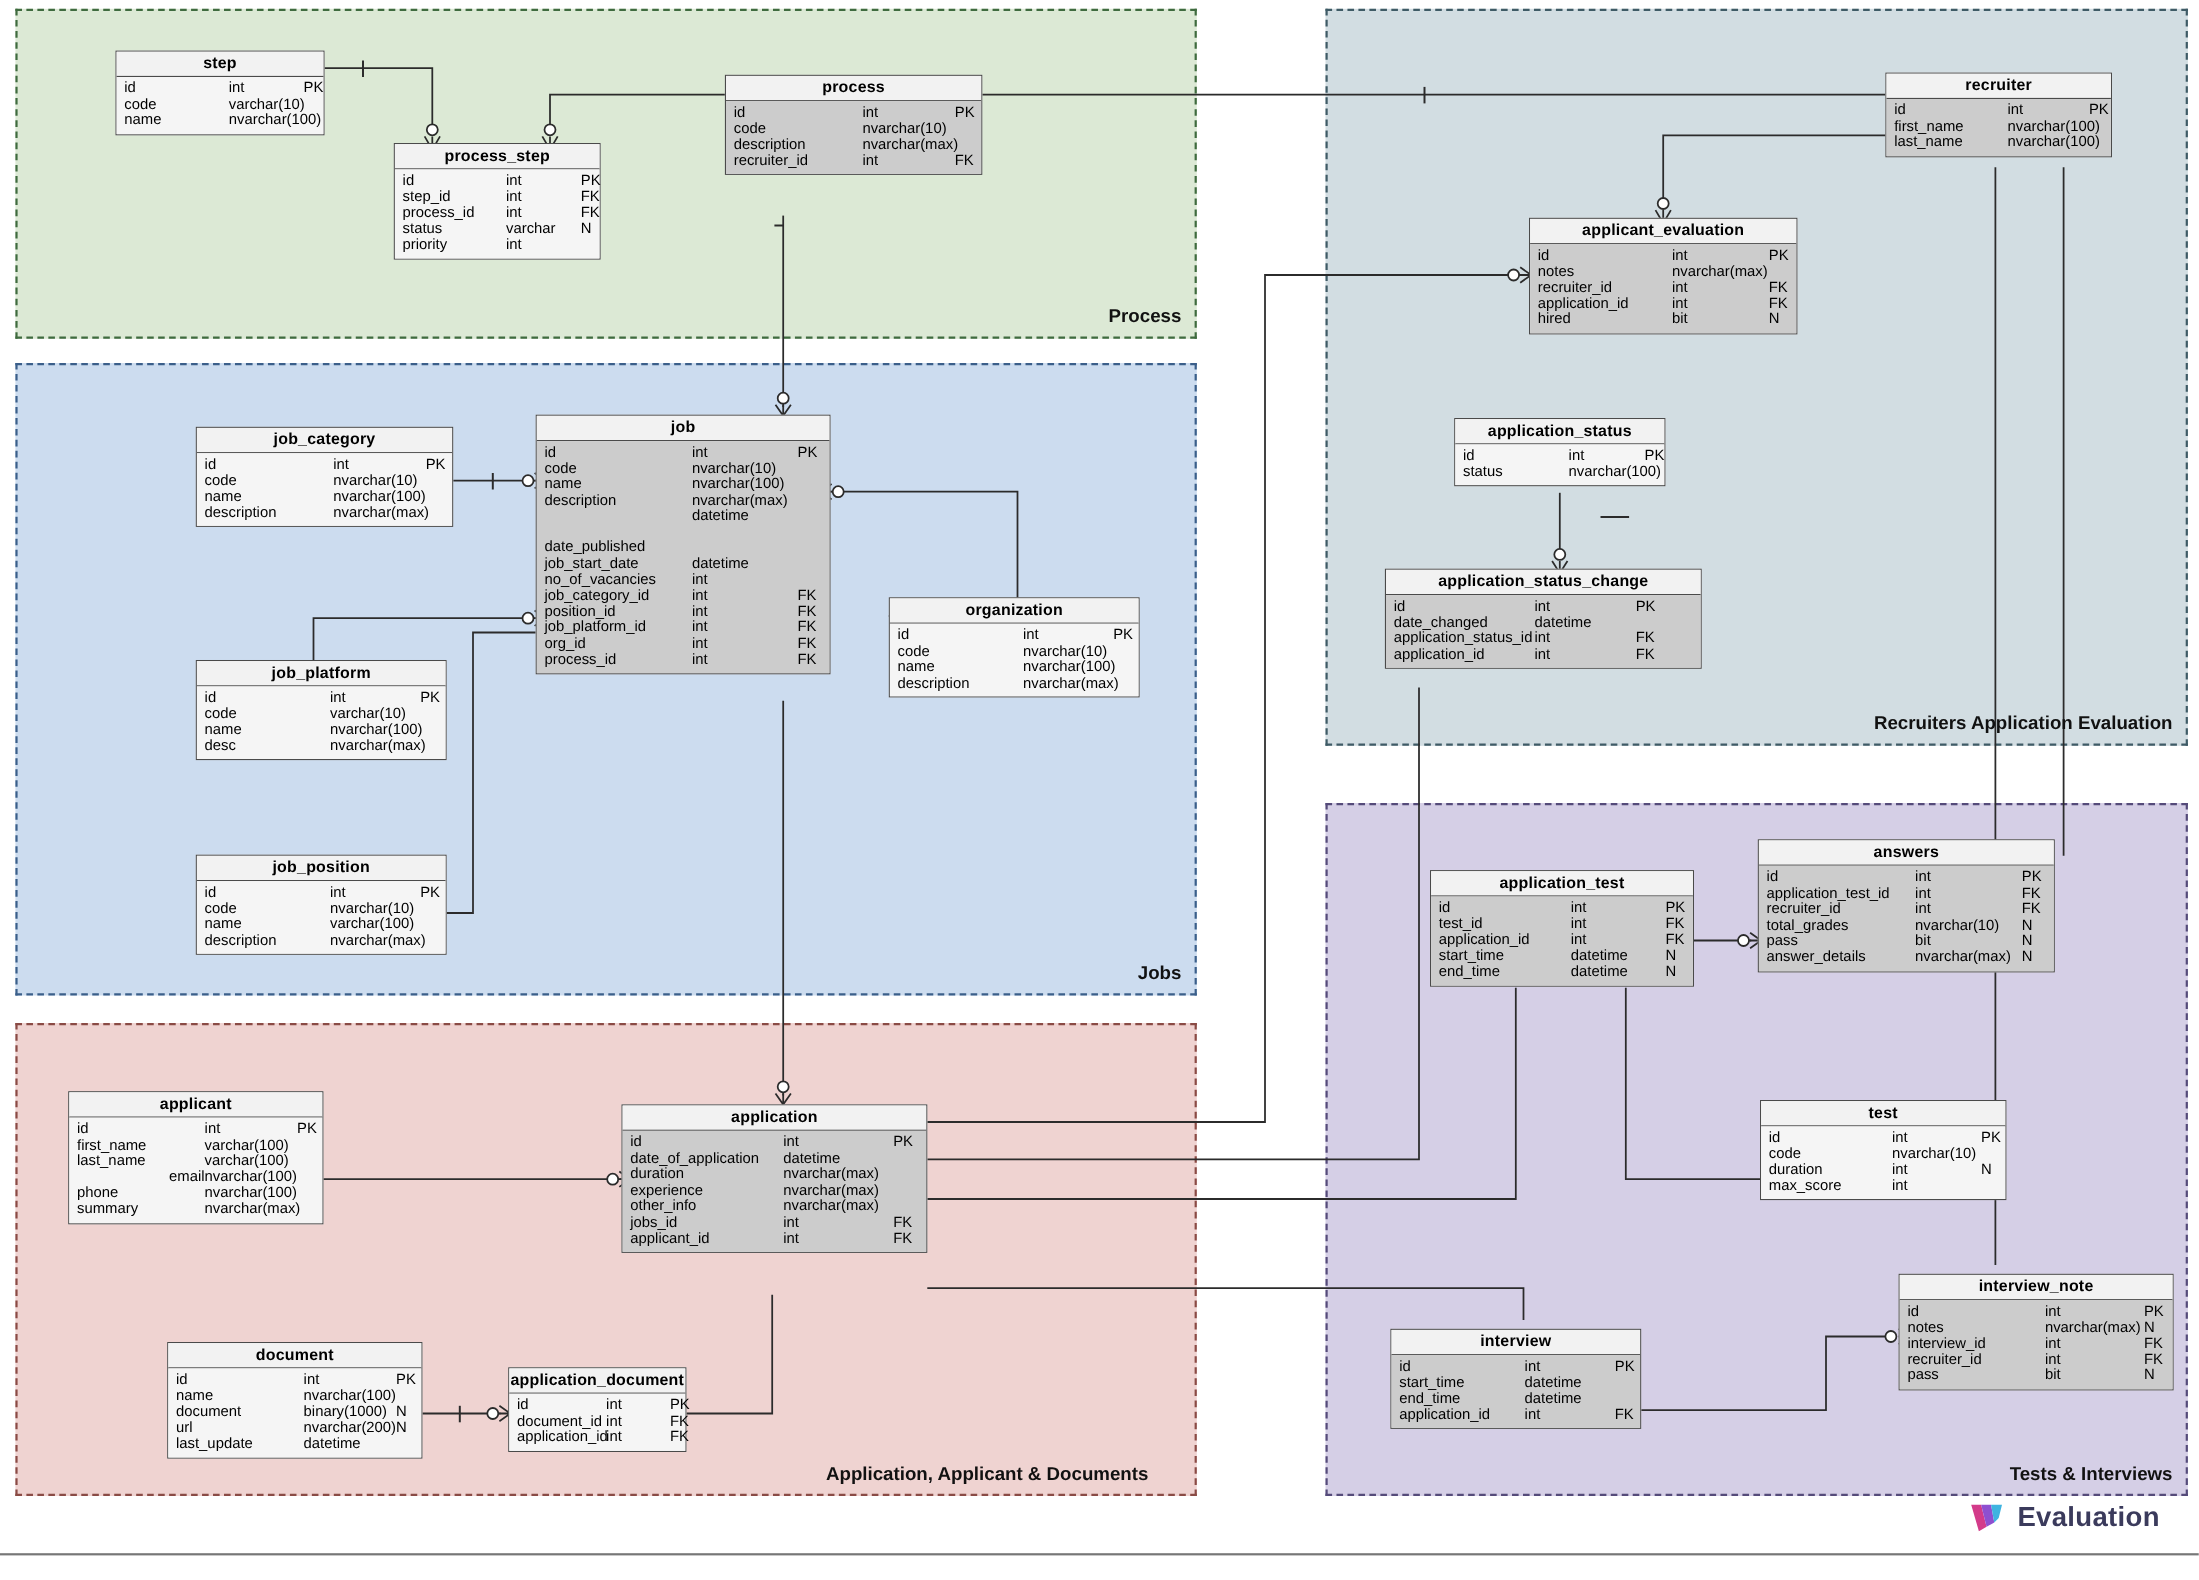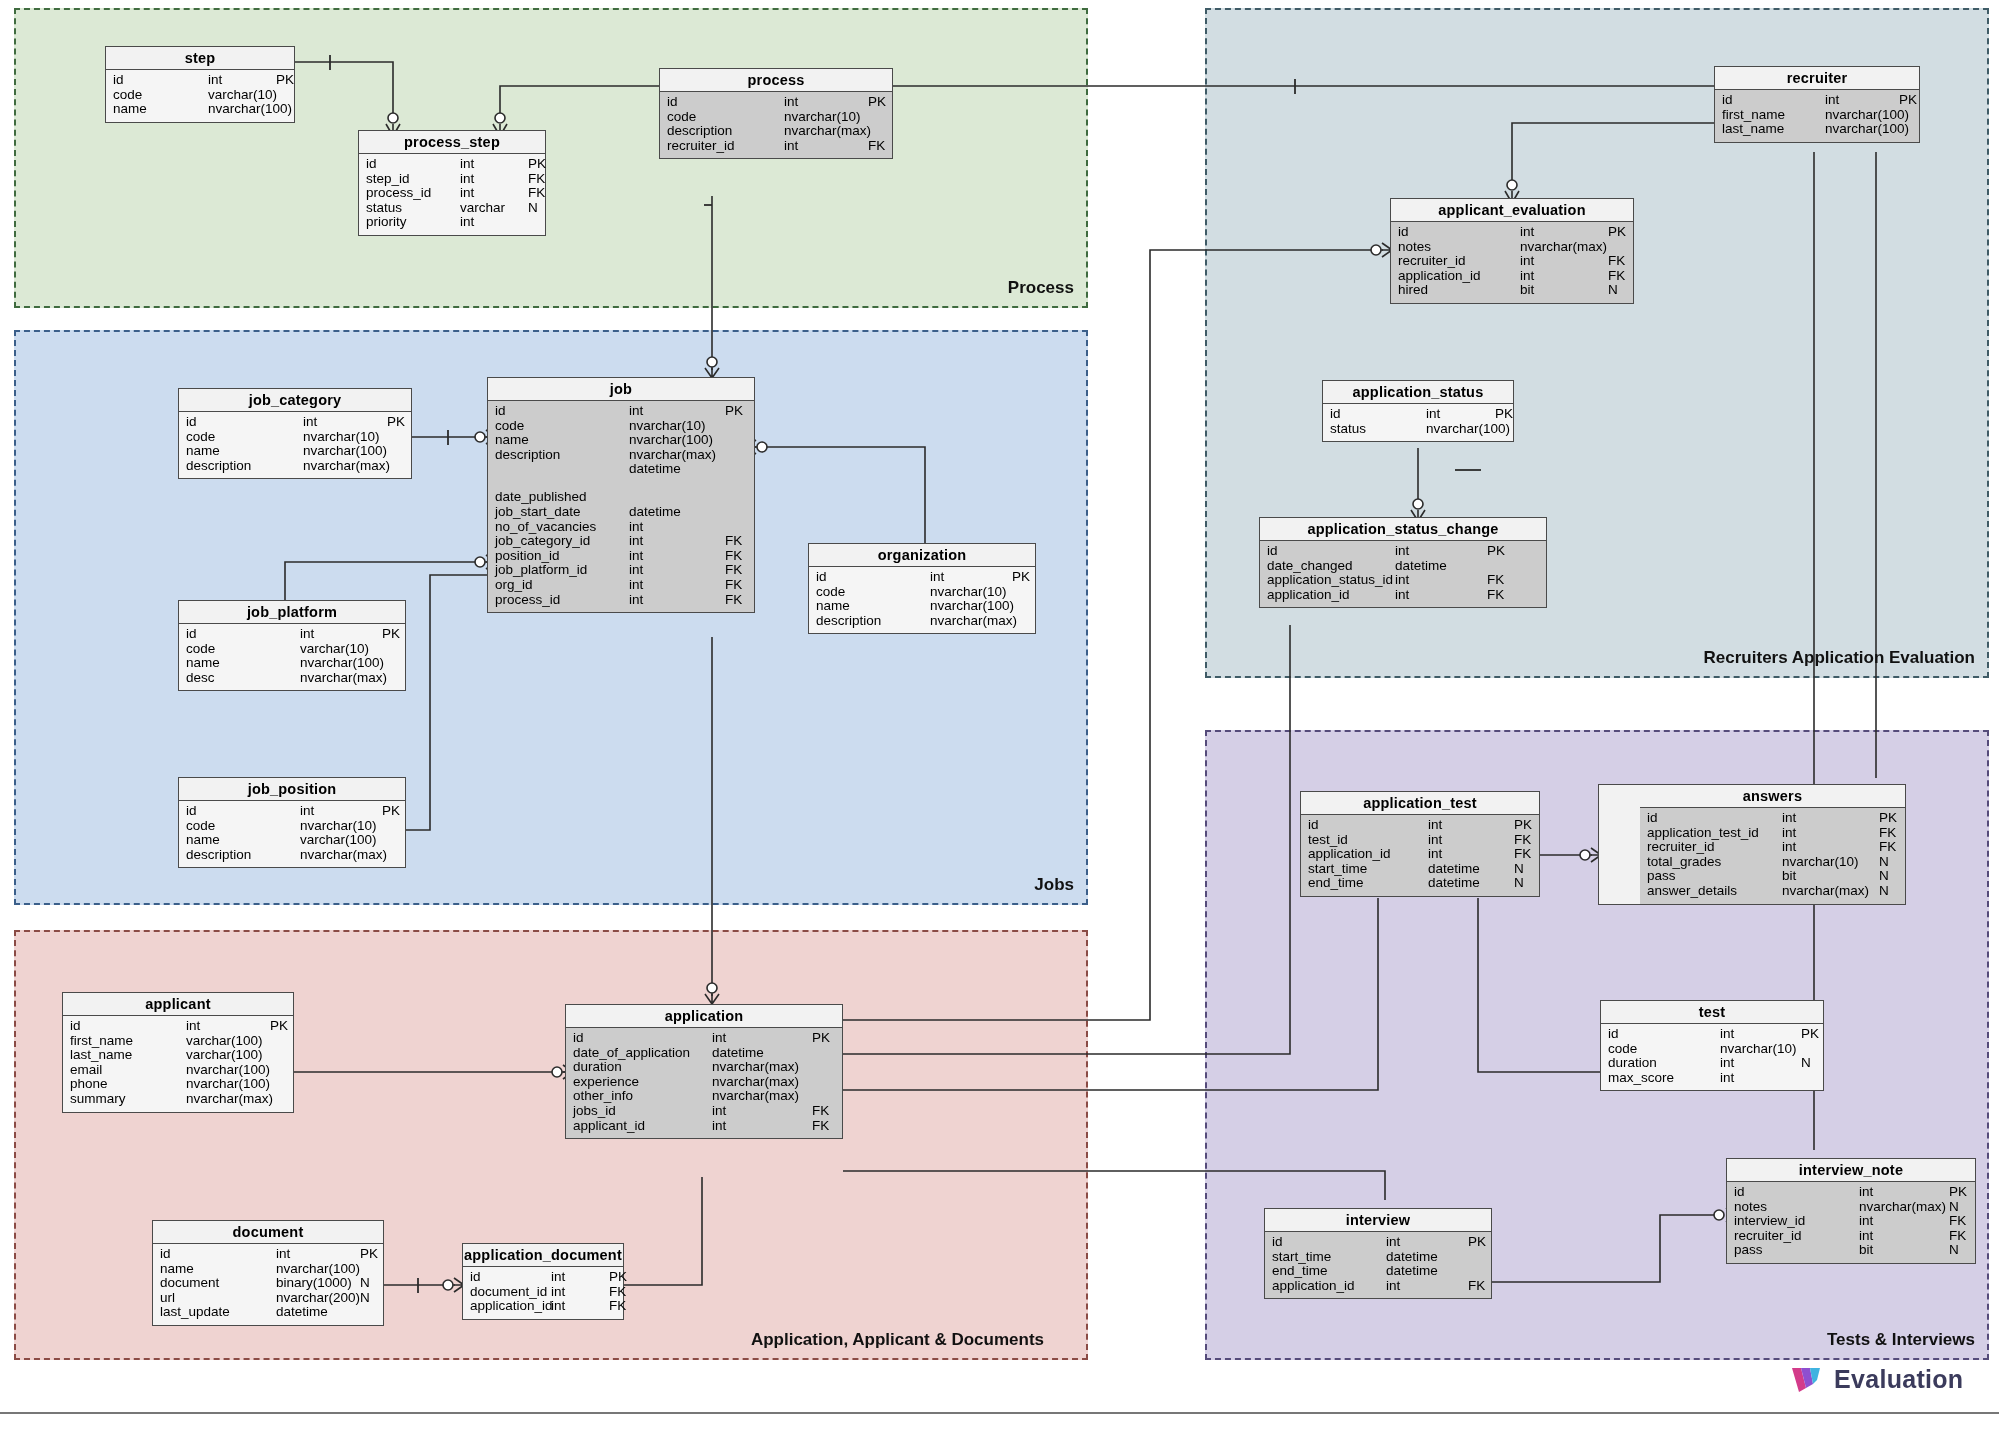--- a/index.html
+++ b/index.html
@@ -385,21 +385,21 @@
             <span class="c-name" style="width: 116px;">first_name</span>
             <span class="c-type" style="width: 84px;">varchar(100)</span>
             <span class="c-key"></span>
           </div>
           <div class="row">
             <span class="c-name" style="width: 116px;">last_name</span>
             <span class="c-type" style="width: 84px;">varchar(100)</span>
             <span class="c-key"></span>
           </div>
           <div class="row">
-            <span class="c-name" style="width: 116px;">email</span>
+            <span class="c-name" style="width: 116px; text-align: right;">email</span>
             <span class="c-type" style="width: 84px;">nvarchar(100)</span>
             <span class="c-key"></span>
           </div>
           <div class="row">
             <span class="c-name" style="width: 116px;">phone</span>
             <span class="c-type" style="width: 84px;">nvarchar(100)</span>
             <span class="c-key"></span>
           </div>
           <div class="row">
             <span class="c-name" style="width: 116px;">summary</span>
@@ -611,21 +611,21 @@
             <span class="c-type" style="width: 86px;">datetime</span>
             <span class="c-key">N</span>
           </div>
           <div class="row">
             <span class="c-name" style="width: 120px;">end_time</span>
             <span class="c-type" style="width: 86px;">datetime</span>
             <span class="c-key">N</span>
           </div>
         </div>
       </div>
-      <div class="tbl gray" style="left: 1598px; top: 784px; width: 308px; padding-left: 41px;">
+      <div class="tbl gray" style="left: 1598px; top: 763px; width: 270px;">
         <div class="hdr">answers</div>
         <div class="body">
           <div class="row">
             <span class="c-name" style="width: 135px;">id</span>
             <span class="c-type" style="width: 97px;">int</span>
             <span class="c-key">PK</span>
           </div>
           <div class="row">
             <span class="c-name" style="width: 135px;">application_test_id</span>
             <span class="c-type" style="width: 97px;">int</span>

